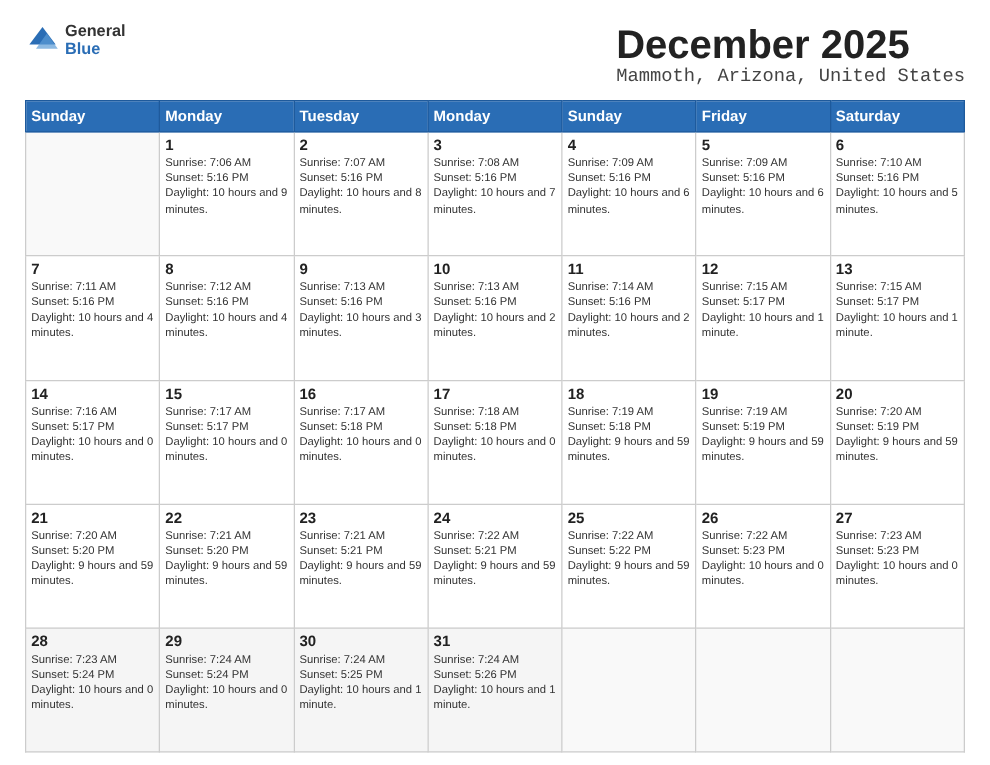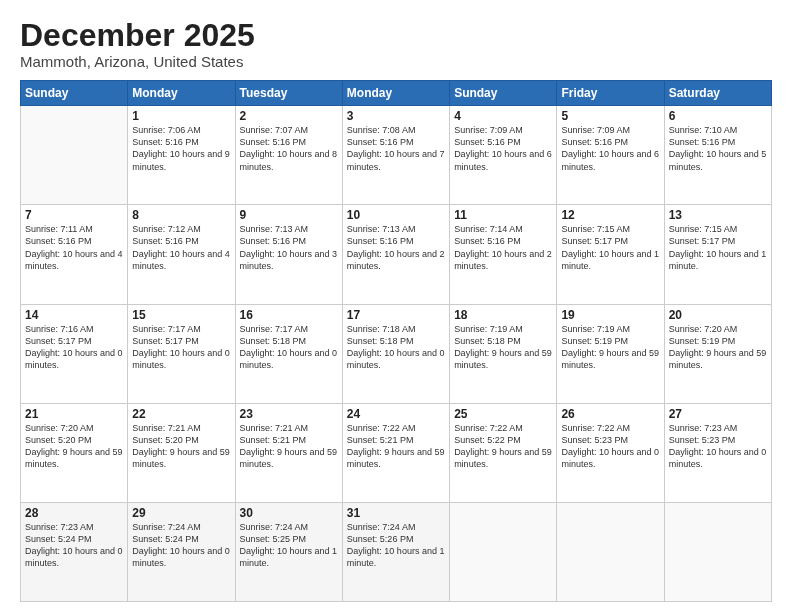--- a/index.html
+++ b/index.html
@@ -51,20 +51,21 @@
     }
     .main-title {
       font-size: 32px;
       font-weight: bold;
       color: #222;
       line-height: 1.1;
     }
     .subtitle {
       font-size: 15px;
       color: #444;
+      font-family: Liberation Mono, monospace;
     }
     .calendar {
       flex: 1;
       border: 1px solid #ccc;
       border-collapse: collapse;
       width: 100%;
       table-layout: fixed;
       padding-left: 32px;
     }
     .calendar thead tr th {
@@ -113,20 +114,30 @@
     }
     td, th {
       border: 1px solid #ccc;
     }
   </style>
 </head>
 <body>
 
 <div class="page">
   <div class="header">
+    <div class="logo">
+      <svg class="logo-icon" viewBox="0 0 32 32" xmlns="http://www.w3.org/2000/svg">
+        <polygon points="16,4 28,20 4,20" fill="#2a6db5"></polygon>
+        <polygon points="20,10 30,24 10,24" fill="#5b9bd5" opacity="0.7"></polygon>
+      </svg>
+      <div class="logo-text">
+        <span class="logo-general">General</span>
+        <span class="logo-blue">Blue</span>
+      </div>
+    </div>
     <div class="title-block">
       <div class="main-title">December 2025</div>
       <div class="subtitle">Mammoth, Arizona, United States</div>
     </div>
   </div>
 
   <table class="calendar">
     <thead>
       <tr>
         <th>Sunday</th>

